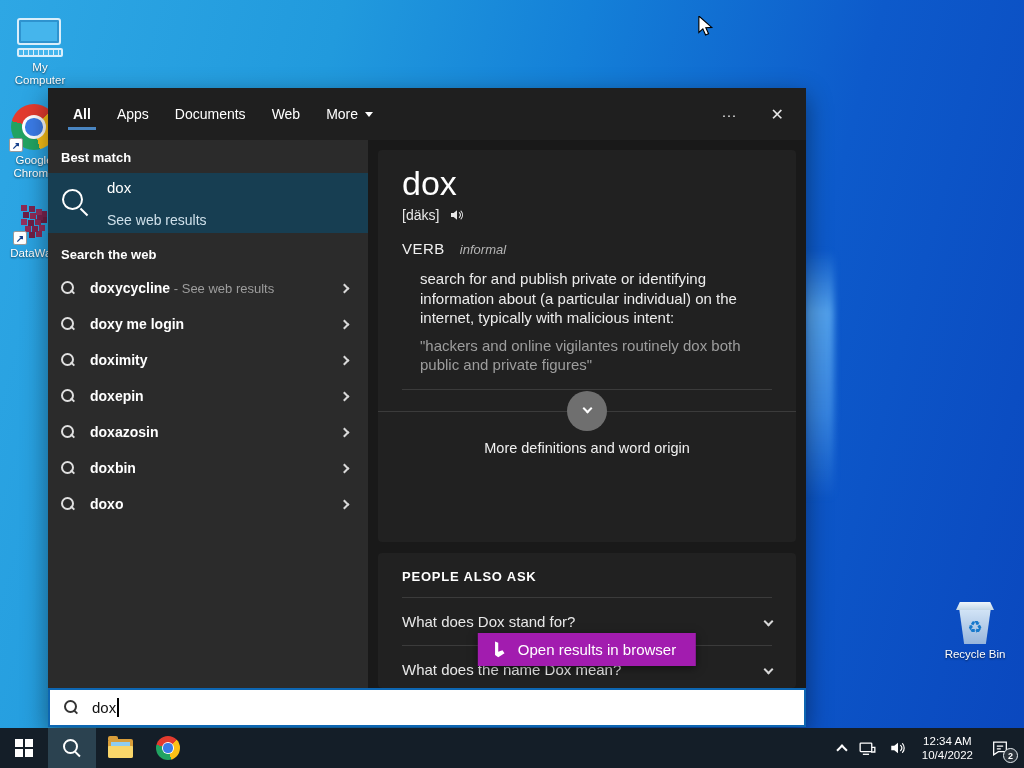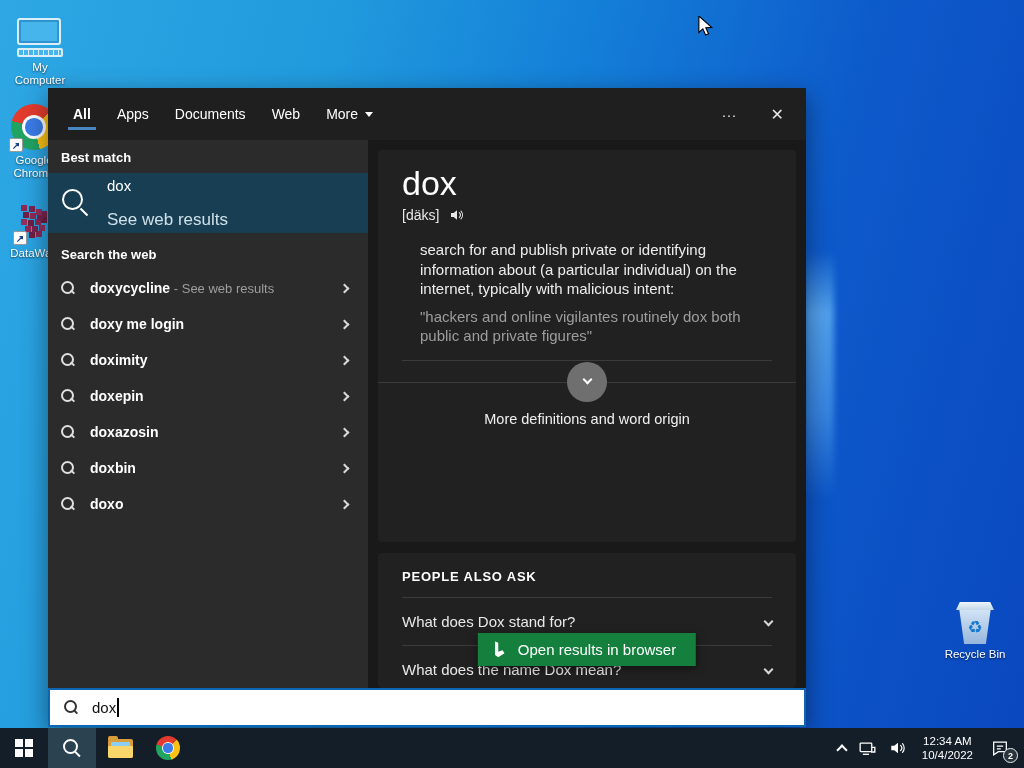--- a/index.html
+++ b/index.html
@@ -71,21 +71,21 @@
   .section-label { color:#fff; font-size:13px; font-weight:bold; padding:10px 13px 8px; }
   .mag { position:relative; display:inline-block; width:var(--s,16px); height:var(--s,16px); flex:none; }
   .mag::before { content:''; position:absolute; left:0; top:0; width:60%; height:60%;
     border:2px solid currentColor; border-radius:50%; }
   .mag::after { content:''; position:absolute; width:36%; height:2px; background:currentColor;
     bottom:14%; right:2%; transform:rotate(45deg); }
 
   .best-row { height:60px; background:#173e52; display:flex; align-items:center; padding:0 14px; cursor:pointer; }
   .best-row .mag { --s:28px; color:#fff; margin-right:17px; }
   .best-title { color:#fff; font-size:15px; line-height:18px; }
-  .best-sub { color:#cfe0ea; font-size:17px; margin-top:15px; }
+  .best-sub { color:#cfe0ea; font-size:14px; margin-top:15px; }
 
   .sug-row { height:36px; display:flex; align-items:center; padding:0 20px 0 13px; cursor:pointer; color:#fff; }
   .sug-row .mag { --s:15px; color:#e0e0e0; margin-right:14px; }
   .sug-text { font-size:14px; font-weight:bold; white-space:nowrap; }
   .sug-suffix { font-size:13px; color:#9d9d9d; font-weight:normal; }
   .chev { width:7px; height:7px; border-top:2px solid #d8d8d8; border-right:2px solid #d8d8d8; flex:none; }
   .chev.right { transform:rotate(45deg); margin-left:auto; }
   .chev.down  { transform:rotate(135deg); }
 
   
@@ -109,21 +109,21 @@
     border-radius:50%; background:#6f6f6f; display:flex; align-items:center; justify-content:center; cursor:pointer; }
   .expand-btn .chev { border-color:#fff; margin-top:-4px; }
   .more-link { text-align:center; color:#f0f0f0; font-size:14.5px; padding:8px 0 14px; cursor:pointer; }
 
   .paa-card { margin-top:11px; height:135px; padding:0 24px; overflow:hidden; }
   .paa-header { color:#fff; font-size:13px; font-weight:bold; letter-spacing:.8px; padding:16px 0 13px; }
   .q-row { display:flex; align-items:center; justify-content:space-between; padding:15px 0; cursor:pointer; }
   .q-text { color:#e8e8e8; font-size:15px; }
 
   .open-results { position:absolute; left:50%; transform:translateX(-50%); top:493px; z-index:5;
-    background:#15803d; color:#fff; font-size:15px; display:flex; align-items:center; gap:10px;
+    background:#a21caf; color:#fff; font-size:15px; display:flex; align-items:center; gap:10px;
     padding:8px 20px 8px 13px; cursor:pointer; box-shadow:0 2px 8px rgba(0,0,0,.5); }
 
   .searchbar { height:39px; flex:none; background:#fff; border:2px solid #0d66b2; display:flex; align-items:center; }
   .searchbar .mag { --s:15px; color:#333; margin:0 13px 0 14px; }
   .search-value { font-size:15px; color:#111; }
   .caret-bar { width:1.5px; height:19px; background:#000; margin-left:1px; }
 
   
   #taskbar { position:absolute; left:0; bottom:0; width:1024px; height:40px; background:#141e28; z-index:20;
     display:flex; align-items:center; }
@@ -276,20 +276,24 @@
     <div class="col-right">
       <div class="card def-card">
         <div class="word-title">dox</div>
         <div class="pron-row">
           <span>[däks]</span>
           <svg width="16" height="16" viewBox="0 0 24 24">
             <path d="M3 9v6h4l5 4V5L7 9H3z" fill="#e8e8e8"></path>
             <path d="M15.5 8.5a5 5 0 0 1 0 7 M18 6.2a8.6 8.6 0 0 1 0 11.6" stroke="#e8e8e8" stroke-width="1.6" fill="none" stroke-linecap="round"></path>
           </svg>
         </div>
+        <div class="pos-row">
+          <span class="pos">VERB</span>
+          <span class="register">informal</span>
+        </div>
         <p class="def-text">search for and publish private or identifying information about (a particular individual) on the internet, typically with malicious intent:</p>
         <p class="example-text">"hackers and online vigilantes routinely dox both public and private figures"</p>
         <div class="divider"></div>
         <div class="expand-zone">
           <div class="line"></div>
           <div class="expand-btn">
             <span class="chev down"></span>
           </div>
         </div>
         <div class="more-link">More definitions and word origin</div>

